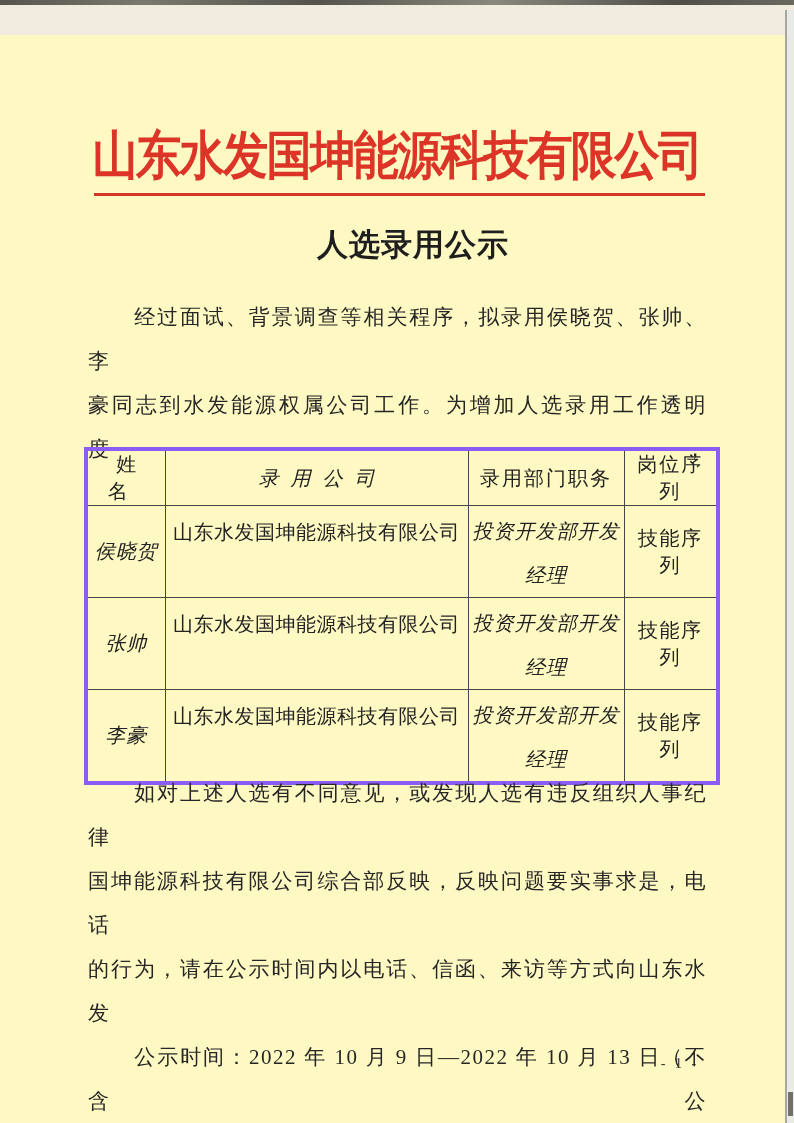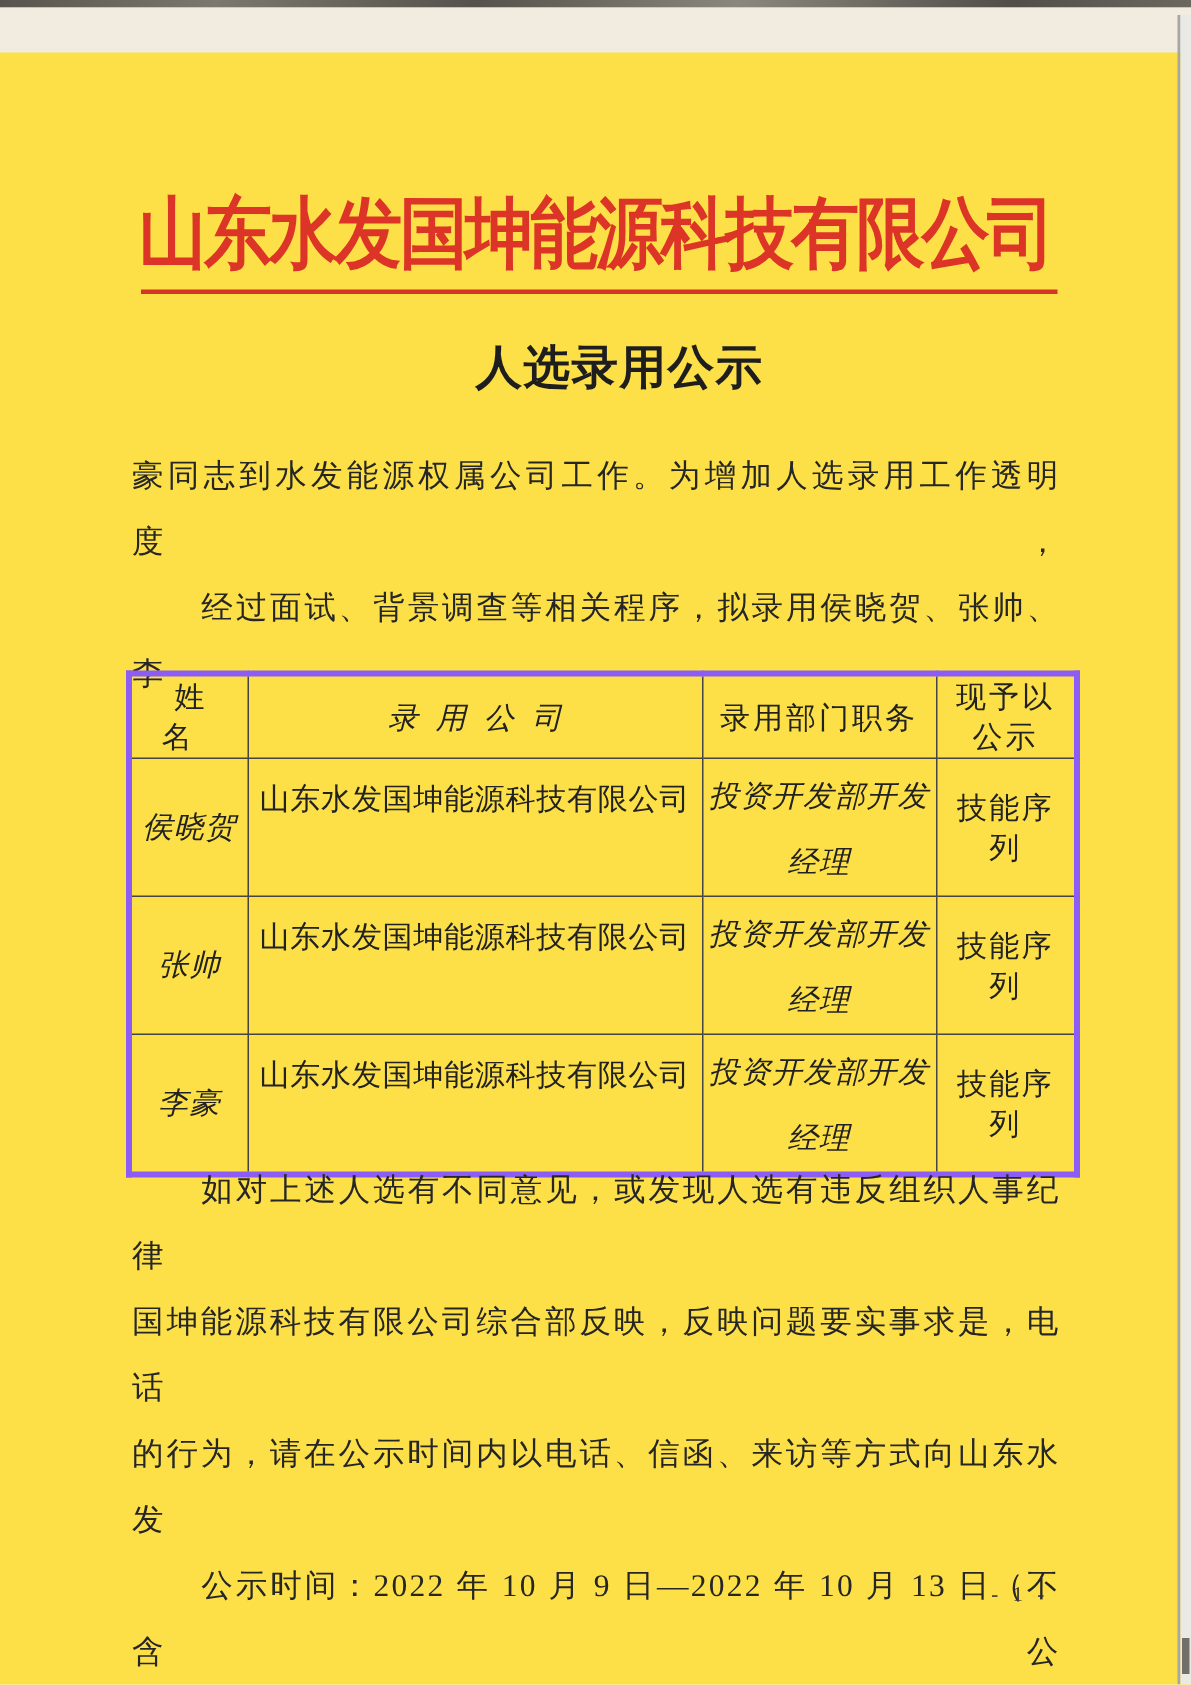--- a/index.html
+++ b/index.html
@@ -3,21 +3,21 @@
 <meta charset="utf-8">
 <style>
   html,body{margin:0;padding:0;}
   body{
     width:794px;height:1123px;
     background:#fcfcfa;
     font-family:"Liberation Serif","DejaVu Serif",serif;
     position:relative;
     overflow:hidden;
   }
-  .page{position:absolute;inset:0;background:#fde047;}
+  .page{position:absolute;inset:0;background:#fef9c3;}
 
   
   .scan-top-line{position:absolute;left:0;top:0;width:794px;height:5px;
     background:linear-gradient(90deg,#57544d 0%,#7b786f 18%,#55524b 40%,#8a877e 62%,#514e48 85%,#6b6860 100%);}
   .scan-top-band{position:absolute;left:0;top:5px;width:794px;height:30px;background:#f1ecdf;}
   .scan-right-line{position:absolute;left:785px;top:10px;width:2px;height:1113px;background:#a6a6a2;}
   .scan-right-strip{position:absolute;left:787px;top:10px;width:7px;height:1113px;background:#e9e9e6;}
   .scan-corner-mark{position:absolute;left:788px;top:1092px;width:5px;height:24px;background:#716f67;}
 
   
@@ -83,37 +83,37 @@
   <div class="scan-top-band"></div>
   <div class="scan-right-line"></div>
   <div class="scan-right-strip"></div>
   <div class="scan-corner-mark"></div>
 
   <div class="doc-title">山东水发国坤能源科技有限公司</div>
   <div class="title-rule"></div>
   <div class="doc-subtitle">人选录用公示</div>
 
   <div class="para para-1">
+    <div class="line indent">经过面试、背景调查等相关程序，拟录用侯晓贺、张帅、李</div>
     <div class="line">豪同志到水发能源权属公司工作。为增加人选录用工作透明度，</div>
-    <div class="line indent">经过面试、背景调查等相关程序，拟录用侯晓贺、张帅、李</div>
   </div>
 
   <table class="recruit-table">
     <colgroup>
       <col style="width:79px">
         <col style="width:303px">
         <col style="width:156px">
         <col style="width:94px">
     </colgroup>
     <thead>
       <tr>
         <th class="h-name">姓名</th>
         <th class="h-company">录用公司</th>
         <th class="h-position">录用部门职务</th>
-        <th class="h-sequence">现予以公示</th>
+        <th class="h-sequence">岗位序列</th>
       </tr>
     </thead>
     <tbody>
       <tr>
         <td class="c-name">侯晓贺</td>
         <td class="c-company">山东水发国坤能源科技有限公司</td>
         <td class="c-position">投资开发部开发经理</td>
         <td class="c-sequence">技能序列</td>
       </tr>
       <tr>

